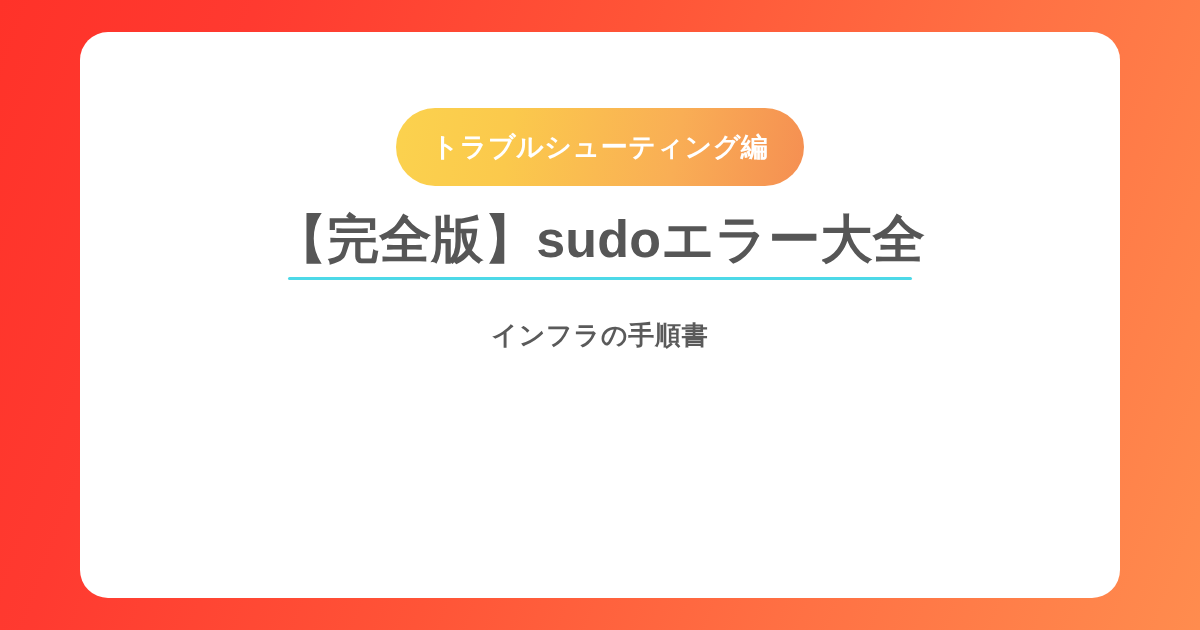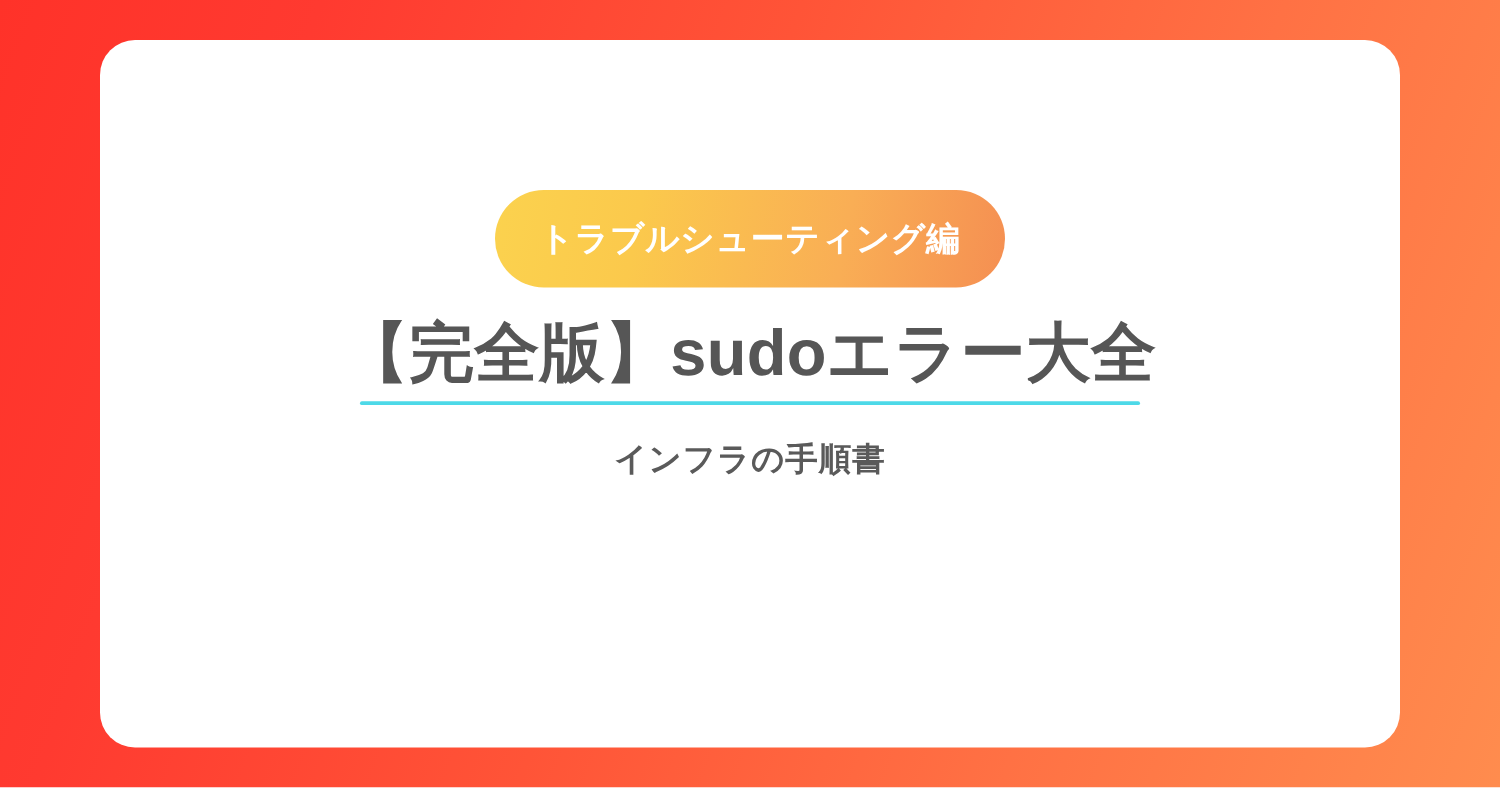--- a/index.html
+++ b/index.html
@@ -30,21 +30,21 @@
     background: #ffffff;
     border-radius: 28px;
     box-sizing: border-box;
     display: flex;
     flex-direction: column;
     align-items: center;
     justify-content: flex-start;
   }
 
   .badge {
-    margin-top: 120px;
+    margin-top: 76px;
     height: 78px;
     padding: 0 36px;
     border-radius: 39px;
     background: linear-gradient(100deg, #fbd24e 0%, #fbc94c 28%, #f9ae55 68%, #f58f52 100%);
     display: flex;
     align-items: center;
     justify-content: center;
     box-sizing: border-box;
   }
   .badge-label {
@@ -74,21 +74,21 @@
 
   .title-underline {
     margin-top: 6px;
     width: 624px;
     height: 3px;
     background: #4dd9e8;
     border-radius: 2px;
   }
 
   .subtitle {
-    margin-top: 30px;
+    margin-top: 42px;
     color: #5a5a5a;
     font-size: 26px;
     font-weight: bold;
     letter-spacing: 0.03em;
     line-height: 1;
     white-space: nowrap;
   }
 </style>
 </head>
 <body>

